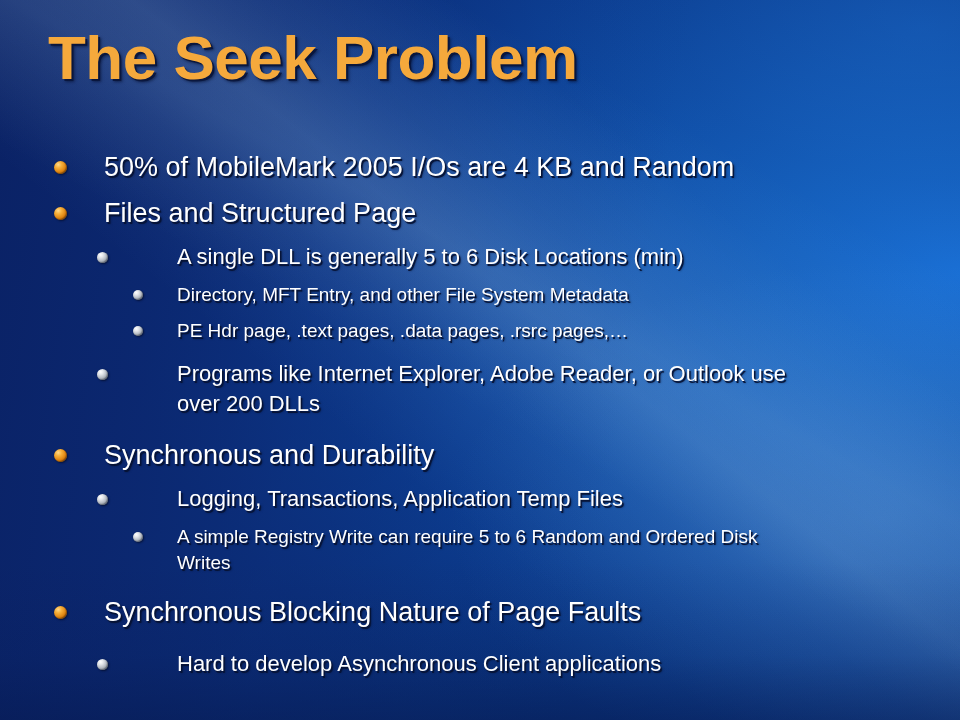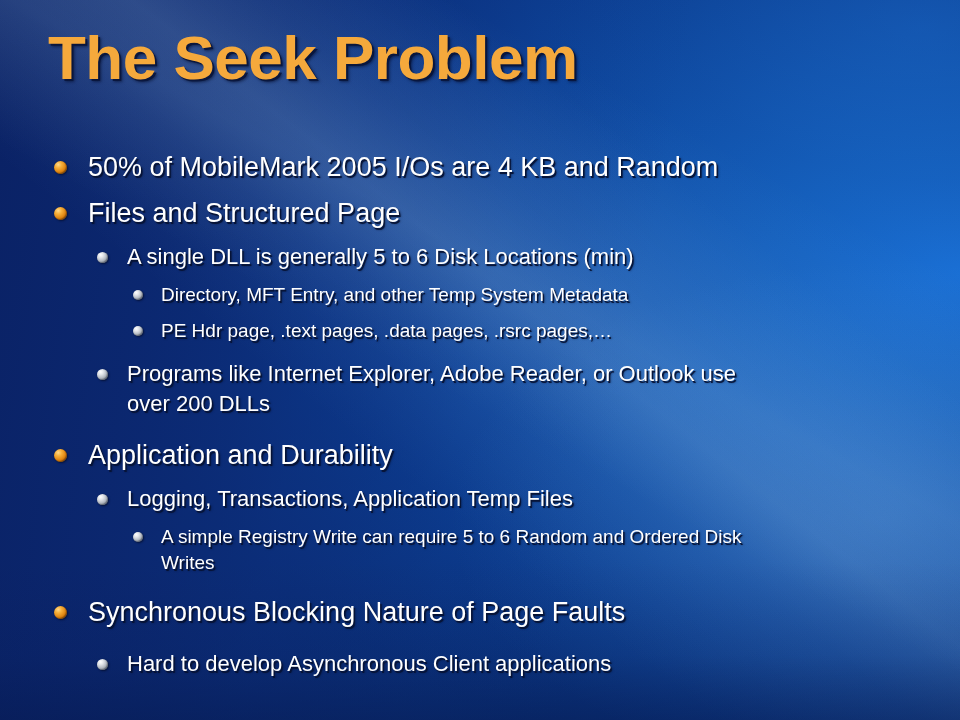--- a/index.html
+++ b/index.html
@@ -114,20 +114,21 @@
   }
 
   .row {
     position: relative;
     display: flex;
     align-items: flex-start;
     color: #ffffff;
     text-shadow:
       1.5px 1.5px 0 rgba(6, 18, 52, 0.92),
       2px 2px 2px rgba(4, 12, 40, 0.55);
+    gap: 16px;
   }
 
   .bullet {
     flex: 0 0 auto;
     border-radius: 50%;
     position: relative;
     top: 0;
   }
 
   .bullet-l1 {
@@ -168,21 +169,21 @@
   .txt { flex: 1 1 auto; }
 
   
   .lvl1 { padding-left: 54px; margin-bottom: 3px; }
   .lvl1 .bullet { margin-right: 21px; top: 11px; }
   .lvl1 .txt { font-size: 27px; line-height: 35px; }
 
   
   .lvl2 { padding-left: 97px; margin-bottom: 2px; }
   .lvl2 .bullet { margin-right: 19px; top: 10px; }
-  .lvl2 .txt { font-size: 22px; line-height: 30px; }
+  .lvl2 .txt { font-size: 22px; line-height: 30px; margin-left: 34px; }
 
   
   .lvl3 { padding-left: 133px; margin-bottom: 2px; }
   .lvl3 .bullet { margin-right: 18px; top: 8px; }
   .lvl3 .txt { font-size: 19px; line-height: 26px; }
 
   .gap-sm  { height: 8px; }
   .gap-md  { height: 13px; }
   .gap-lg  { height: 17px; }
 
@@ -249,42 +250,42 @@
 
     <div class="row lvl2">
       <span class="bullet bullet-l2"></span>
       <span class="txt">A single DLL is generally 5 to 6 Disk Locations (min)</span>
     </div>
 
     <div class="gap-sm"></div>
 
     <div class="row lvl3">
       <span class="bullet bullet-l3"></span>
-      <span class="txt">Directory, MFT Entry, and other Temp System Metadata</span>
+      <span class="txt">Directory, MFT Entry, and other File System Metadata</span>
     </div>
 
     <div class="gap-sm"></div>
 
     <div class="row lvl3">
       <span class="bullet bullet-l3"></span>
       <span class="txt">PE Hdr page, .text pages, .data pages, .rsrc pages,…</span>
     </div>
 
     <div class="gap-md"></div>
 
     <div class="row lvl2">
       <span class="bullet bullet-l2"></span>
       <span class="txt" style="max-width:640px">Programs like Internet Explorer, Adobe Reader, or Outlook use over 200 DLLs</span>
     </div>
 
     <div class="gap-lg"></div>
 
     <div class="row lvl1">
       <span class="bullet bullet-l1"></span>
-      <span class="txt">Application and Durability</span>
+      <span class="txt">Synchronous and Durability</span>
     </div>
 
     <div class="gap-sm"></div>
 
     <div class="row lvl2">
       <span class="bullet bullet-l2"></span>
       <span class="txt">Logging, Transactions, Application Temp Files</span>
     </div>
 
     <div class="gap-sm"></div>

